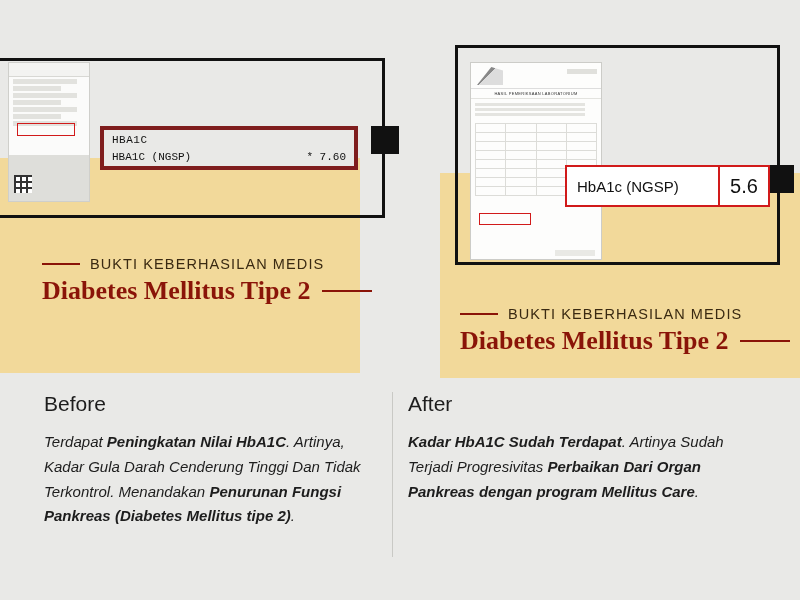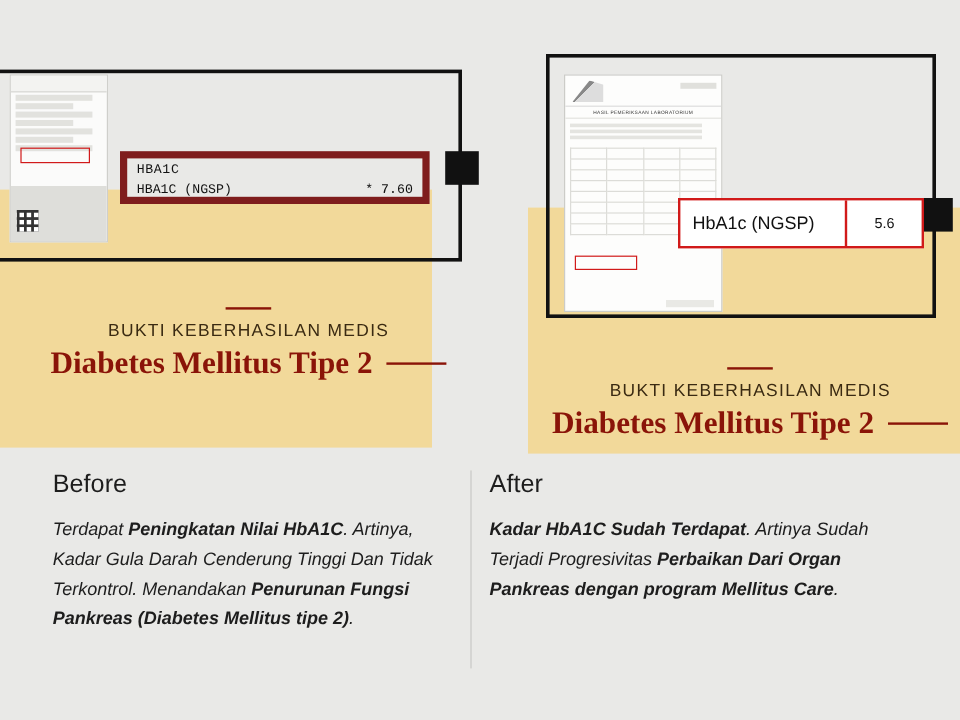--- a/index.html
+++ b/index.html
@@ -65,21 +65,21 @@
     border:1.5px solid #d11a1a;
   }
   .scan-left .grayband {
     position:absolute; left:0; top:92px; width:100%; height:48px;
     background:#dedeDA;
   }
 
   
   .callout-left {
     position:absolute; left:100px; top:126px; width:258px; height:44px;
-    border:6px solid #7f1d1d; background:#e9e9e7;
+    border:4px solid #7f1d1d; background:#e9e9e7;
     font-family:"Liberation Mono", monospace;
     font-size:11px; color:#111;
     padding:4px 8px;
   }
   .callout-left .l1 { letter-spacing:.5px; }
   .callout-left .l2 { margin-top:5px; display:flex; justify-content:space-between; }
 
   
   .scan-right {
     position:absolute; left:470px; top:62px; width:132px; height:198px;
@@ -125,31 +125,31 @@
   .callout-right {
     position:absolute; left:565px; top:165px; width:205px; height:42px;
     border:2px solid #d11a1a; background:#fff; display:flex;
   }
   .callout-right .cr-l {
     flex:1; display:flex; align-items:center; padding-left:10px;
     font-family:"Liberation Sans", sans-serif; font-size:15px; color:#111;
   }
   .callout-right .cr-div { width:2px; background:#d11a1a; }
   .callout-right .cr-r {
-    width:62px; display:flex; align-items:center; justify-content:center;
-    font-size:12px; color:#111;
+    width:48px; display:flex; align-items:center; justify-content:center;
+    font-size:20px; color:#111;
   }
 
   
   .headline {
     position:absolute; color:#8a1408;
   }
   .headline .kicker {
     font-size:14.5px; letter-spacing:1.1px; color:#3a2a12;
-    display:flex; align-items:center; gap:10px; white-space:nowrap;flex-direction:column;
+    display:flex; align-items:center; gap:10px; white-space:nowrap;
   }
   .headline .rule-l {
     display:inline-block; width:38px; height:2px; background:#8a1408;
   }
   .headline .title {
     font-family:"Liberation Serif", serif;
     font-weight:bold; font-size:26px; color:#8a1408;
     margin-top:4px; white-space:nowrap;
     display:flex; align-items:center; gap:12px;justify-content:flex-end;
   }

